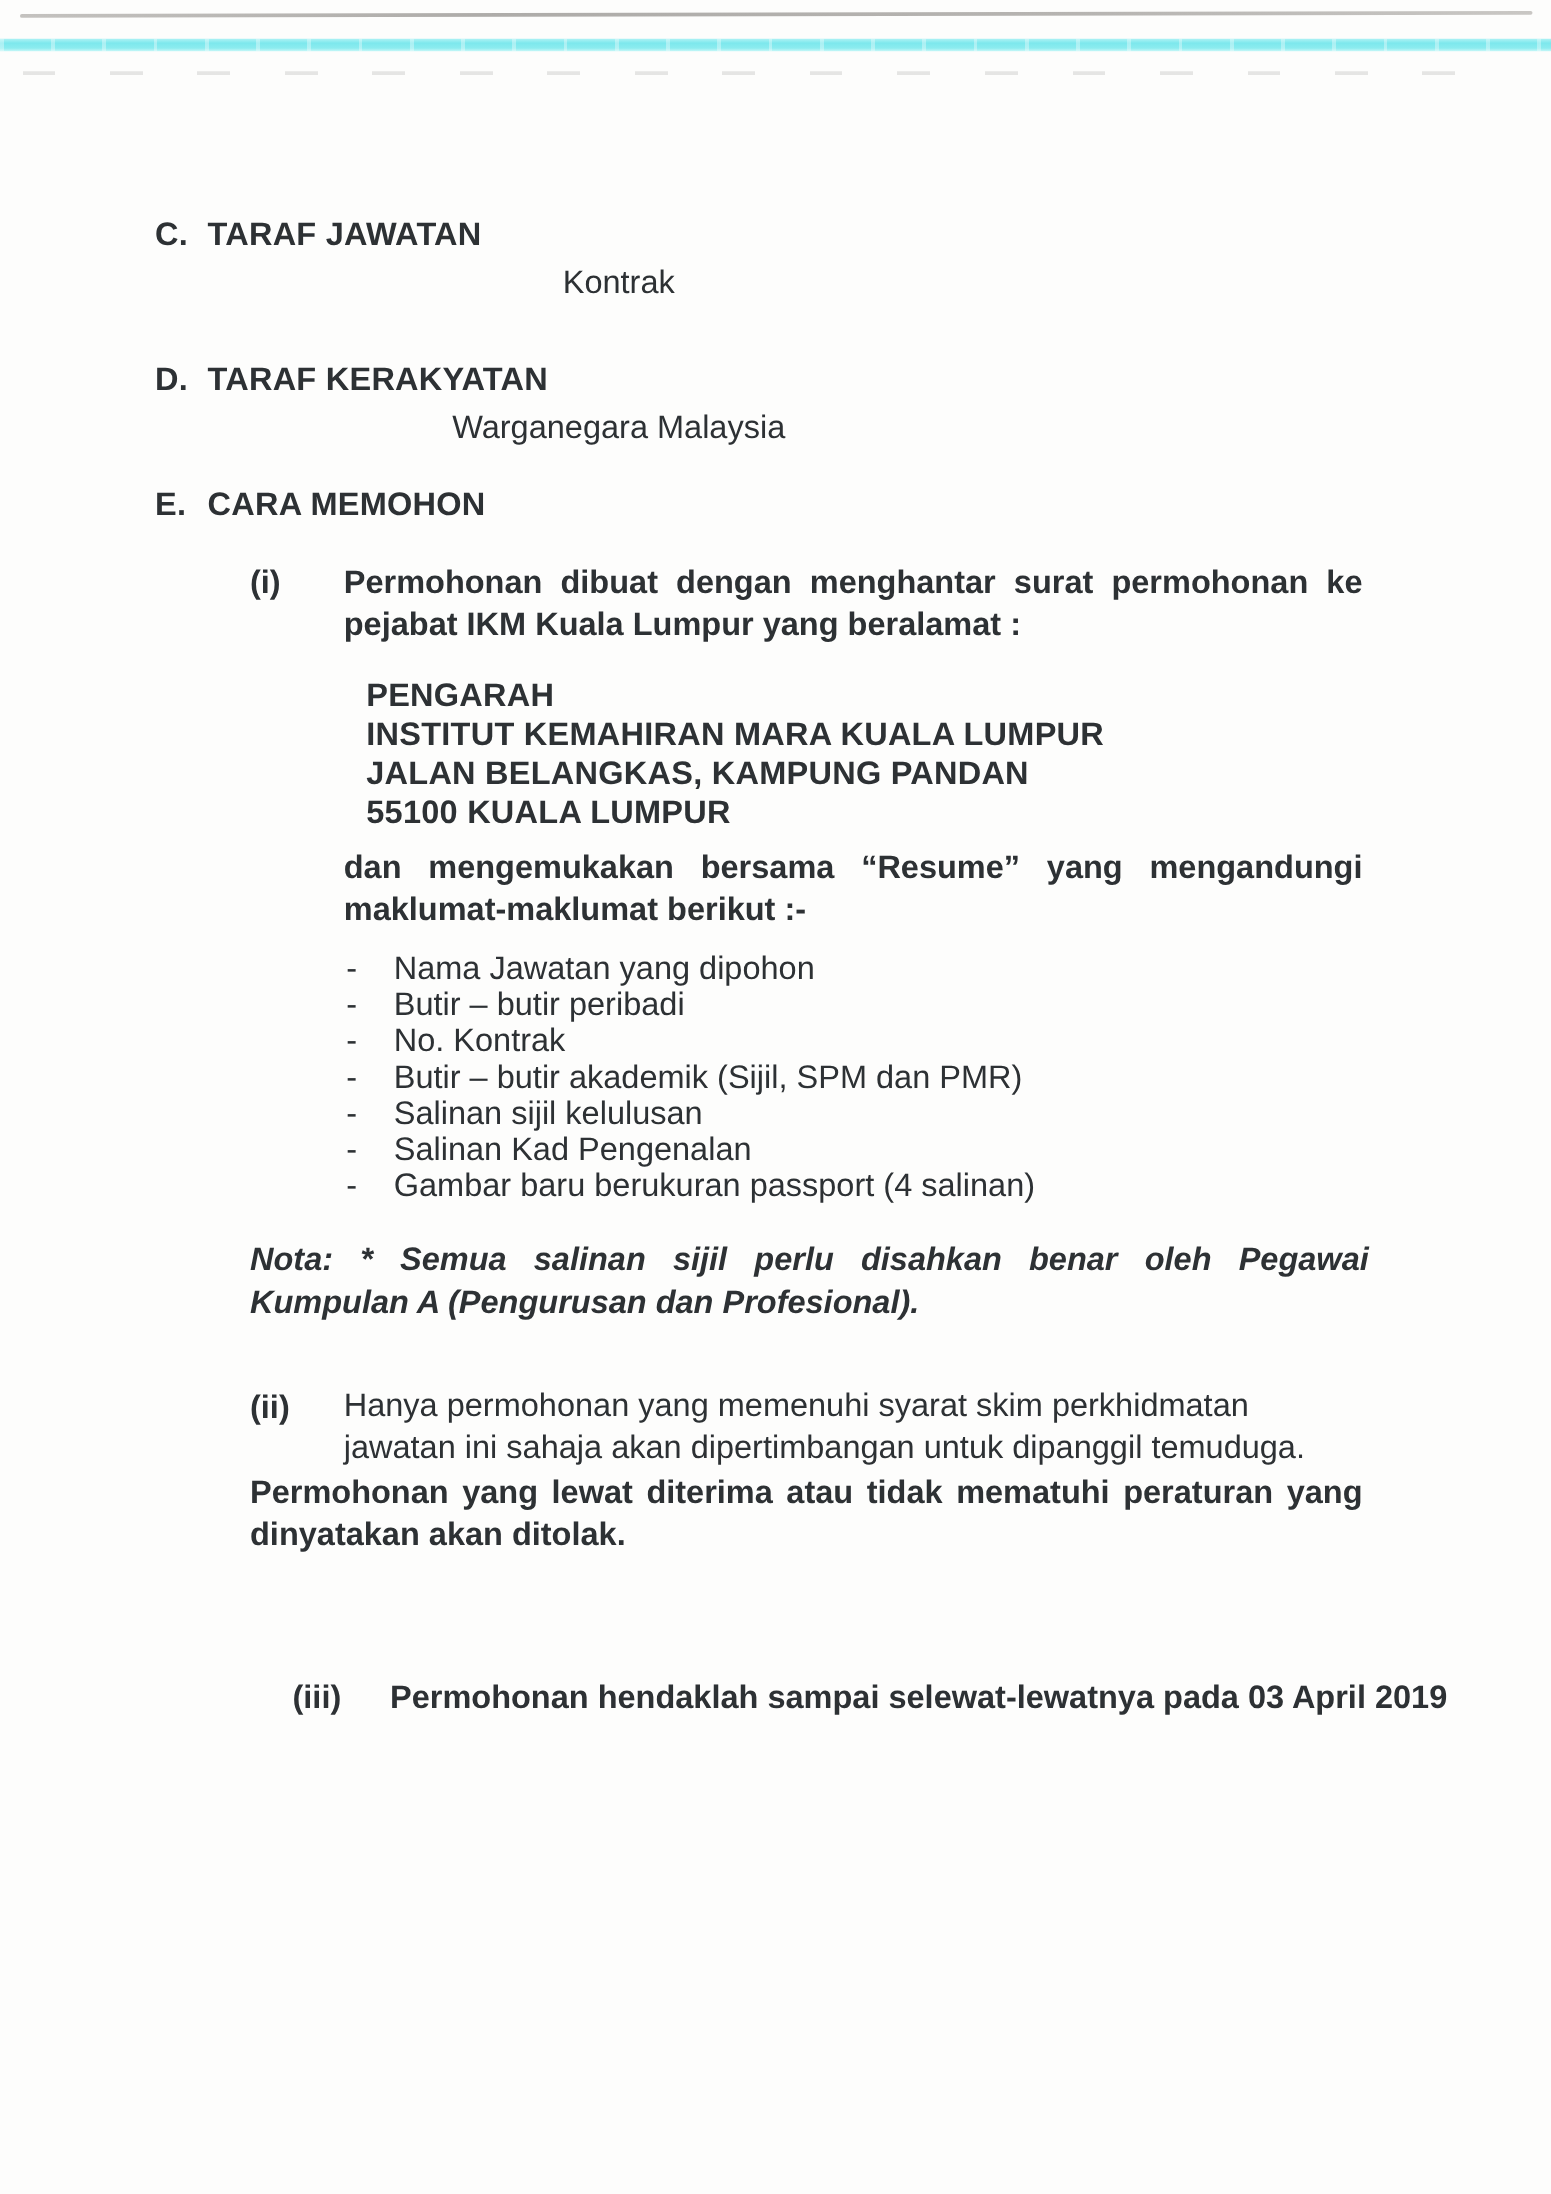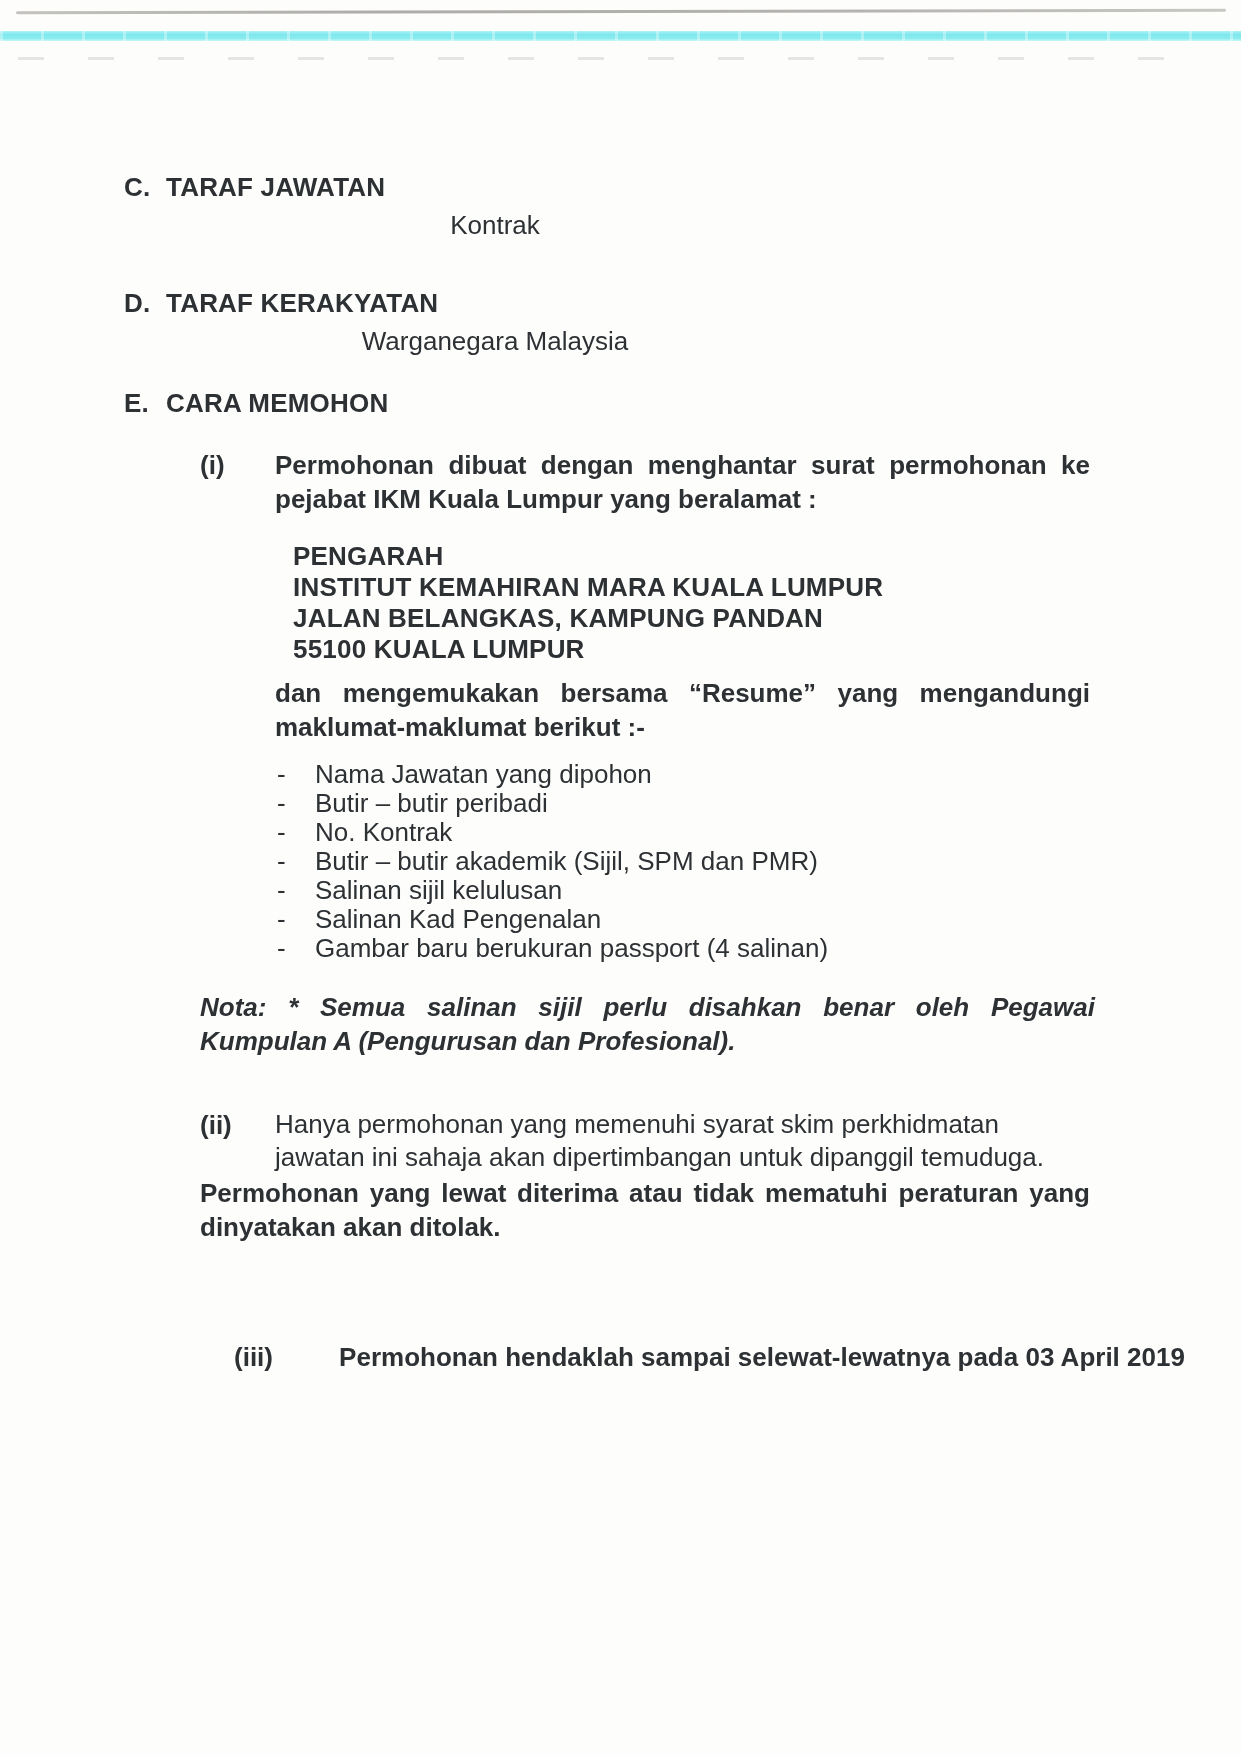--- a/index.html
+++ b/index.html
@@ -42,21 +42,21 @@
     position: absolute;
     top: 57px; left: 18px;
     width: 1180px; height: 3px;
     background: repeating-linear-gradient(90deg,
       rgba(120,120,118,0.18) 0 26px,
       rgba(120,120,118,0) 26px 70px);
   }
 
   
   .abs { position: absolute; }
-  .bold { font-weight: bold; text-align: center; }
+  .bold { font-weight: bold; }
   .section {
     display: grid;
     grid-template-columns: 42px 1fr;
     column-gap: 0;
   }
   .section .sec-title { font-weight: bold; letter-spacing: 0.2px; }
   .section .sec-value { grid-column: 2; text-align: center; }
 
   .numbered {
     display: grid;

